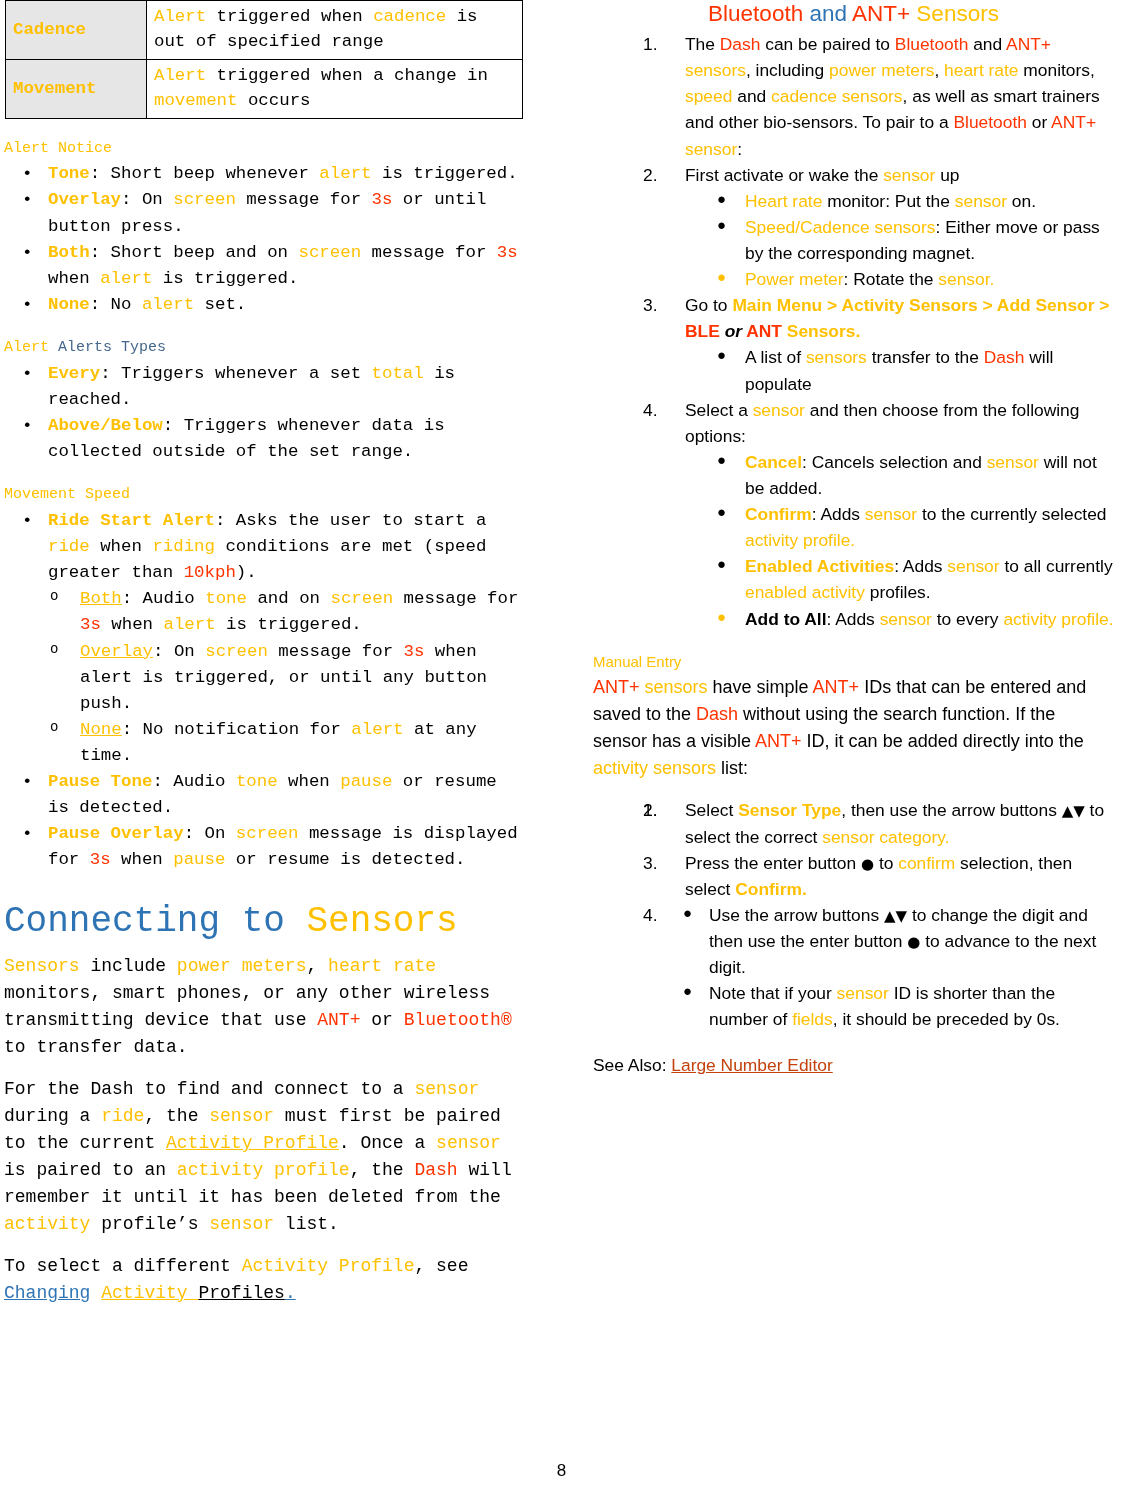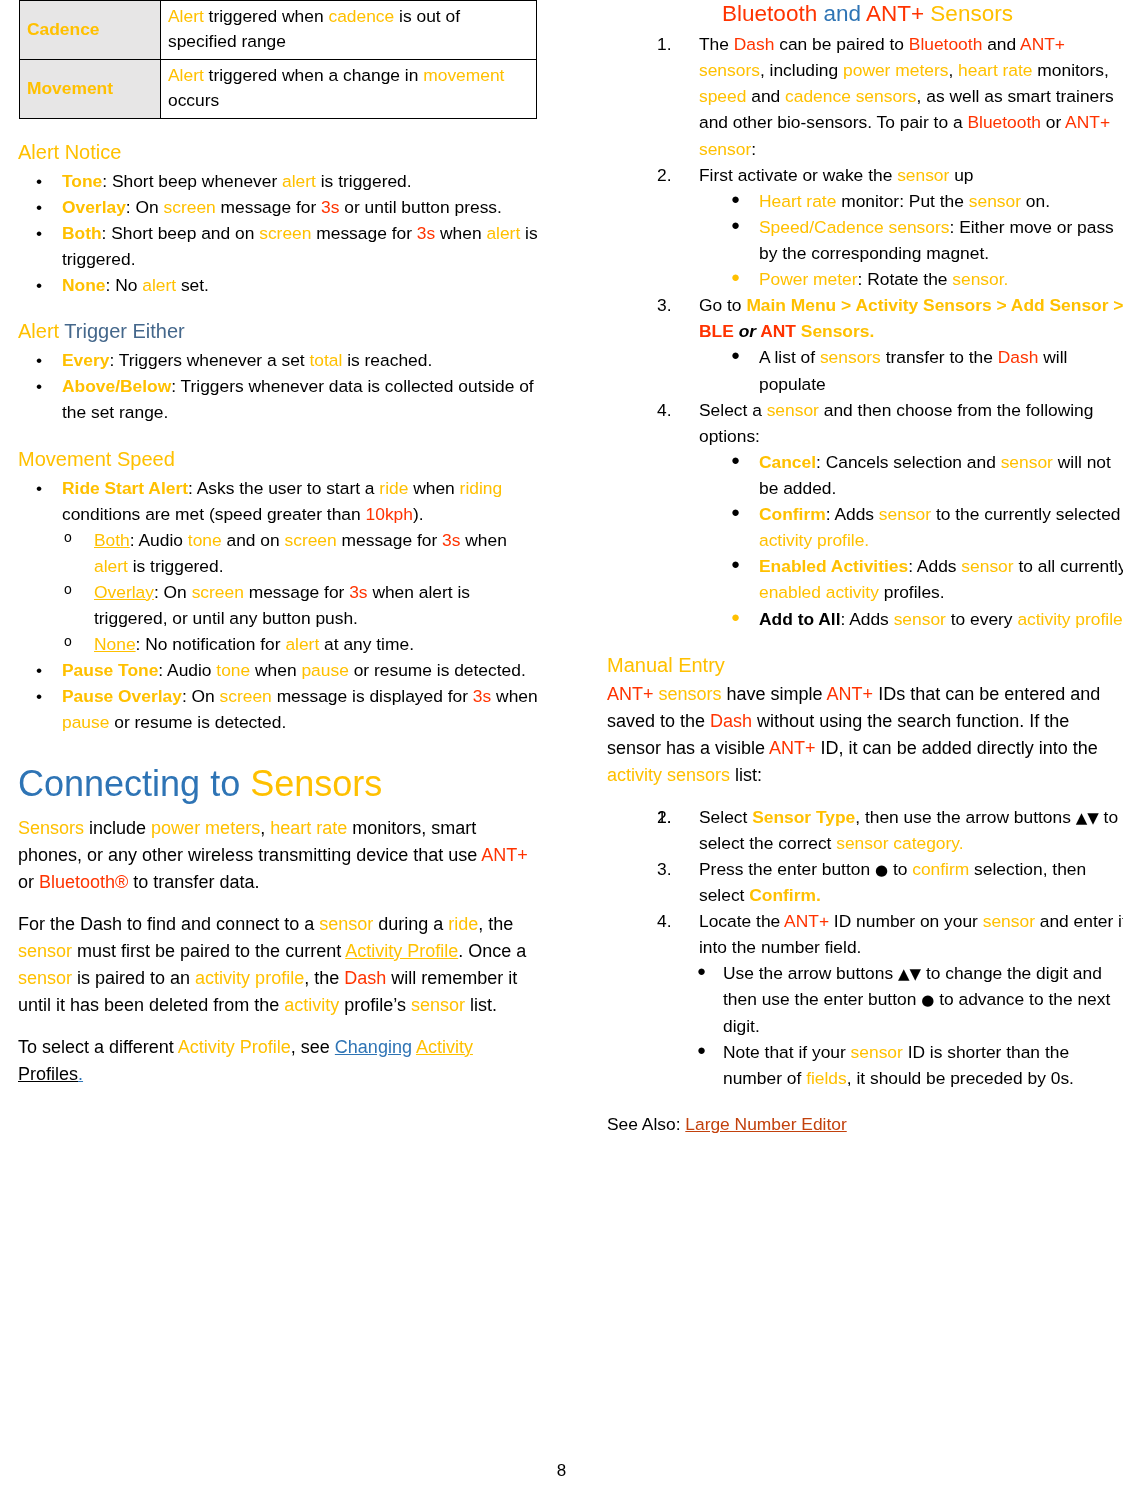--- a/index.html
+++ b/index.html
@@ -25,21 +25,21 @@
   }
   .columns {
     display: flex;
     gap: 68px;
     padding: 0 0 0 0;
   }
   .col {
     width: 521px;
     flex: 0 0 521px;
   }
-  .col-left { margin-left: 18px; }
+  .col-left { margin-left: 4px; font-family: Liberation Mono, monospace; }
   .col-right { margin-left: 0px; }
 
   
   p, li, td, div.txt {
     font-size: 18px;
     line-height: 1.50;
   }
   p { margin: 0 0 15px 0; }
 
   
@@ -61,21 +61,21 @@
     letter-spacing: 0px;
   }
   h2.h2 {
     font-size: 22.5px;
     font-weight: normal;
     margin: 0 0 3px 0;
     line-height: 1.25;
     text-align: center;
   }
   h3.h3 {
-    font-size: 20px;
+    font-size: 15px;
     font-weight: normal;
     margin: 21px 0 3px 0;
     line-height: 1.25;
   }
 
   
   table.alerts {
     border-collapse: collapse;
     width: 518px;
     table-layout: fixed;
@@ -187,21 +187,21 @@
       </table>
 
       <h3 class="h3"><span class="gold">Alert Notice</span></h3>
       <ul class="bul">
         <li class="bullet"><span class="mk">•</span><span class="b gold">Tone</span><span><span class="black">: Short beep whenever </span><span class="gold">alert</span><span class="black"> is triggered.</span></span></li>
         <li class="bullet"><span class="mk">•</span><span class="b gold">Overlay</span><span><span class="black">: On </span><span class="gold">screen</span><span class="black"> message for </span><span class="red">3s</span><span class="black"> or until button press.</span></span></li>
         <li class="bullet"><span class="mk">•</span><span class="b gold">Both</span><span><span class="black">: Short beep and on </span><span class="gold">screen</span><span class="black"> message for </span><span class="red">3s</span><span class="black"> when </span><span class="gold">alert</span><span class="black"> is triggered.</span></span></li>
         <li class="bullet"><span class="mk">•</span><span class="b gold">None</span><span><span class="black">: No </span><span class="gold">alert</span><span class="black"> set.</span></span></li>
       </ul>
 
-      <h3 class="h3"><span class="gold">Alert</span><span class="bluegray"> Trigger Either</span></h3>
+      <h3 class="h3"><span class="gold">Alert</span><span class="bluegray"> Alerts Types</span></h3>
       <ul class="bul">
         <li class="bullet"><span class="mk">•</span><span class="b gold">Every</span><span><span class="black">: Triggers whenever a set </span><span class="gold">total</span><span class="black"> is reached.</span></span></li>
         <li class="bullet"><span class="mk">•</span><span class="b gold">Above/Below</span><span><span class="black">: Triggers whenever data is collected outside of the set range.</span></span></li>
       </ul>
 
       <h3 class="h3"><span class="gold">Movement Speed</span></h3>
       <ul class="bul">
         <li class="bullet"><span class="mk">•</span><span class="b gold">Ride Start Alert</span><span><span class="black">: Asks the user to start a </span><span class="gold">ride</span><span class="black"> when </span><span class="gold">riding</span><span class="black"> conditions are met (speed greater than </span><span class="red">10kph</span><span class="black">).</span></span></li>
         <li class="bullet lvl2"><span class="mk">o</span><span class="gold u">Both</span><span><span class="black">: Audio </span><span class="gold">tone</span><span class="black"> and on </span><span class="gold">screen</span><span class="black"> message for </span><span class="red">3s</span><span class="black"> when </span><span class="gold">alert</span><span class="black"> is triggered.</span></span></li>
         <li class="bullet lvl2"><span class="mk">o</span><span class="gold u">Overlay</span><span><span class="black">: On </span><span class="gold">screen</span><span class="black"> message for </span><span class="red">3s</span><span class="black"> when alert is triggered, or until any button push.</span></span></li>
@@ -237,21 +237,21 @@
         <li class="bullet sub"><span class="mk goldbullet">●</span><span><span class="black b">Add to All</span><span class="black">: Adds </span><span class="gold">sensor</span><span class="black"> to every </span><span class="gold">activity profile.</span></span></li>
       </ol>
 
       <h3 class="h3"><span class="gold">Manual Entry</span></h3>
       <p><span class="red">ANT+ </span><span class="gold">sensors</span><span class="black"> have simple </span><span class="red">ANT+</span><span class="black"> IDs that can be entered and saved to the </span><span class="red">Dash</span><span class="black"> without using the search function. If the sensor has a visible </span><span class="red">ANT+</span><span class="black"> ID, it can be added directly into the </span><span class="gold">activity sensors</span><span class="black"> list:</span></p>
 
       <ol class="num">
         <li class="num"><span class="mk">1.</span></li>
         <li class="num"><span class="mk">2.</span><span><span class="black">Select </span><span class="gold b">Sensor Type</span><span class="black">, then use the arrow buttons </span><span class="black glyph">▲</span><span class="black glyph">▼</span><span class="black">  to select the correct </span><span class="gold">sensor category.</span></span></li>
         <li class="num"><span class="mk">3.</span><span><span class="black">Press the enter button </span><span class="black glyph">●</span><span class="black"> to </span><span class="gold">confirm</span><span class="black"> selection, then select </span><span class="gold b">Confirm.</span></span></li>
-        <li class="num"><span class="mk">4.</span><span><span class="black">Locate the </span><span class="red">ANT+</span><span class="black"> ID number on your </span><span class="gold">sensor</span><span class="black"> and enter it into the number field.</span></span></li>
+        <li class="num"><span class="mk">4.</span></li>
         <li class="bullet sub2"><span class="mk">●</span><span><span class="black">Use the arrow buttons </span><span class="black glyph">▲</span><span class="black glyph">▼</span><span class="black">  to change the digit and then use the enter button </span><span class="black glyph">●</span><span class="black"> to advance to the next digit.</span></span></li>
         <li class="bullet sub2"><span class="mk">●</span><span><span class="black">Note that if your </span><span class="gold">sensor</span><span class="black"> ID is shorter than the number of </span><span class="gold">fields</span><span class="black">, it should be preceded by 0s.</span></span></li>
       </ol>
 
       <p class="seealso"><span>See Also: </span><a class="link" href="#">Large Number Editor</a></p>
     </div>
 
   </div>
 
   <div class="pagenum">8</div>

